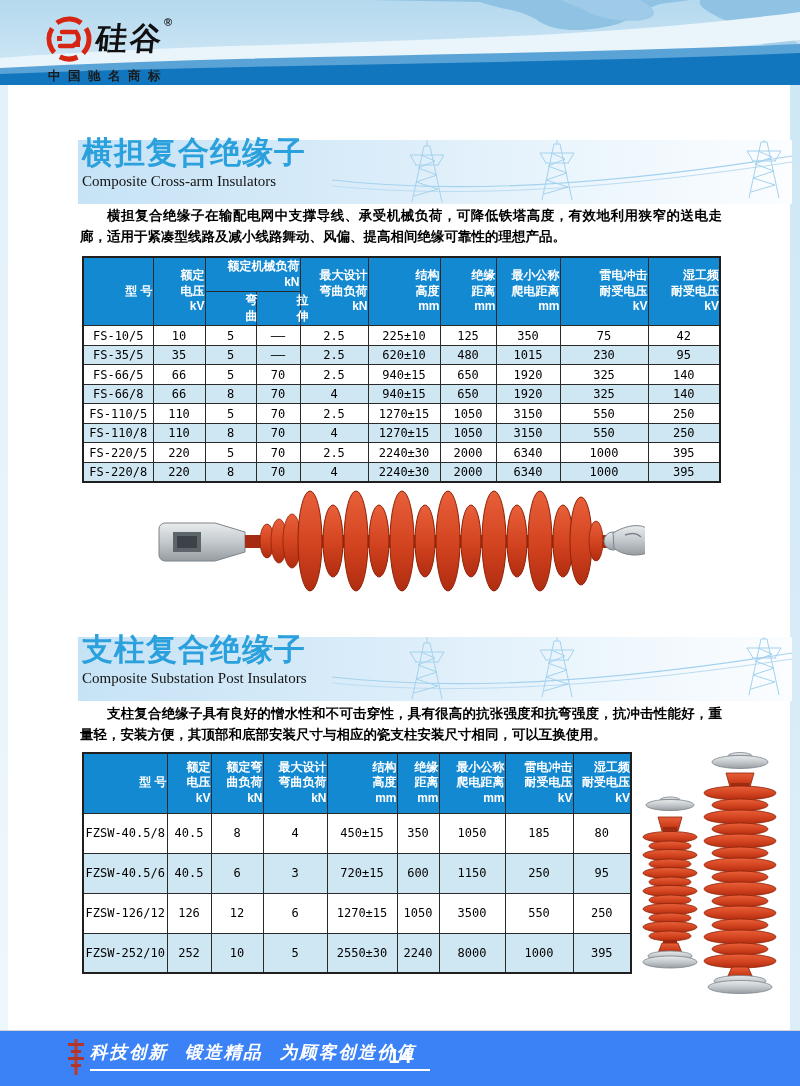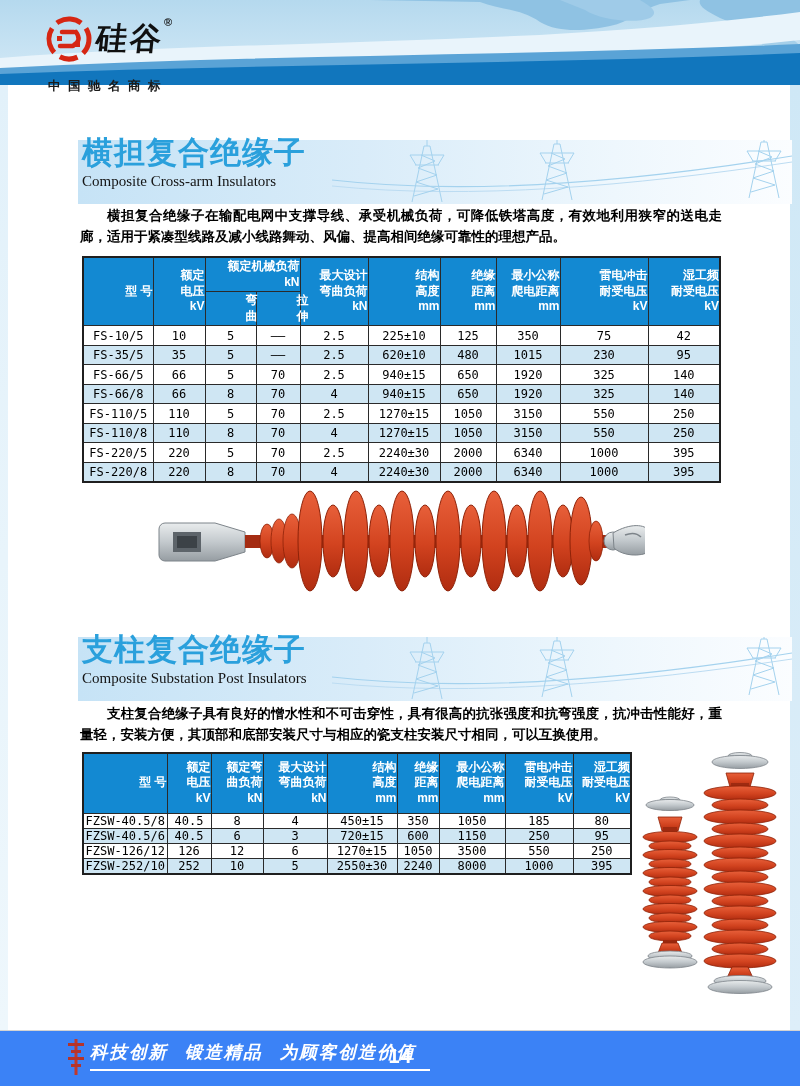--- a/index.html
+++ b/index.html
@@ -5,21 +5,21 @@
   * { margin:0; padding:0; box-sizing:border-box; }
   body { background:#fff; font-family:"Liberation Sans", sans-serif; }
   .page { position:relative; width:800px; height:1086px; background:#fff; overflow:hidden; margin:0 auto; }
 
   
   .header-art { position:absolute; left:0; top:0; width:800px; height:85px; }
   .logo-block { position:absolute; left:42px; top:12px; z-index:3; }
   .brand-row { display:flex; align-items:flex-start; }
   .brand-name { font-size:31px; font-weight:bold; color:#101010; letter-spacing:3px; transform:skewX(-6deg); margin-top:6px; }
   .reg-mark { font-size:11px; font-weight:bold; color:#101010; margin-top:4px; }
-  .brand-tagline { margin-top:12px; padding-left:6px; font-size:12.5px; font-weight:bold; color:#1a1a1a; letter-spacing:7.5px; }
+  .brand-tagline { margin-top:2px; padding-left:6px; font-size:12.5px; font-weight:bold; color:#1a1a1a; letter-spacing:7.5px; }
 
   
   .strip { position:absolute; top:85px; height:945px; }
   .strip.left  { left:0; width:8px;  background:linear-gradient(180deg,#e2f1fa,#eef7fc); }
   .strip.right { right:0; width:10px; background:linear-gradient(180deg,#cfe8f6,#ddeef9); }
 
   
   .section-banner { position:absolute; left:78px; width:714px; height:64px;
       background:linear-gradient(90deg,#c6e3f6 0%,#d9ecf9 40%,#eef7fd 75%,#fbfdff 100%); }
   .sec-title { position:absolute; left:4px; top:-8px; font-size:31px; font-weight:bold; color:#2aa0dc; letter-spacing:1px; }
@@ -36,21 +36,21 @@
        border:1px solid #2a2a2a; line-height:1.3; text-align:right; vertical-align:middle; padding:1px 0;margin-left:16px; }
   td { border:1px solid #2a2a2a; text-align:center; vertical-align:middle;
        font-family:"DejaVu Sans Mono", monospace; font-size:12px; color:#000; padding:0; }
   .tbl-wrap tbody tr:nth-child(even) td { background:#cfe6f3; }
   #t1 { left:82px; top:256px; width:637px; }
   #t1 thead tr.r1 th { height:31px; }
   #t1 thead tr.r2 th { height:20px;padding-left:40px; }
   #t1 tbody td { height:19.5px; }
   #t2 { left:82px; top:752px; width:548px; }
   #t2 thead th { height:60px; }
-  #t2 tbody td { height:15px; }
+  #t2 tbody td { height:40px; }
 
   .figure { position:absolute; }
 
   
   .footer { position:absolute; left:0; bottom:0; width:800px; height:56px; background:#3b82f6; border-top:1px solid #d3d3d3; }
   .slogan { position:absolute; left:90px; top:9px; color:#fff; font-size:17.5px; font-weight:bold; font-style:italic;
       letter-spacing:2px; word-spacing:10px; padding:0 14px 5px 0; border-bottom:2px solid #fff; }
   .page-num { position:absolute; left:388px; top:13px; color:#fff; font-size:20px; font-weight:bold;
       font-family:"DejaVu Sans Mono", monospace; }
   .footer-icon { position:absolute; left:64px; top:6px; }

